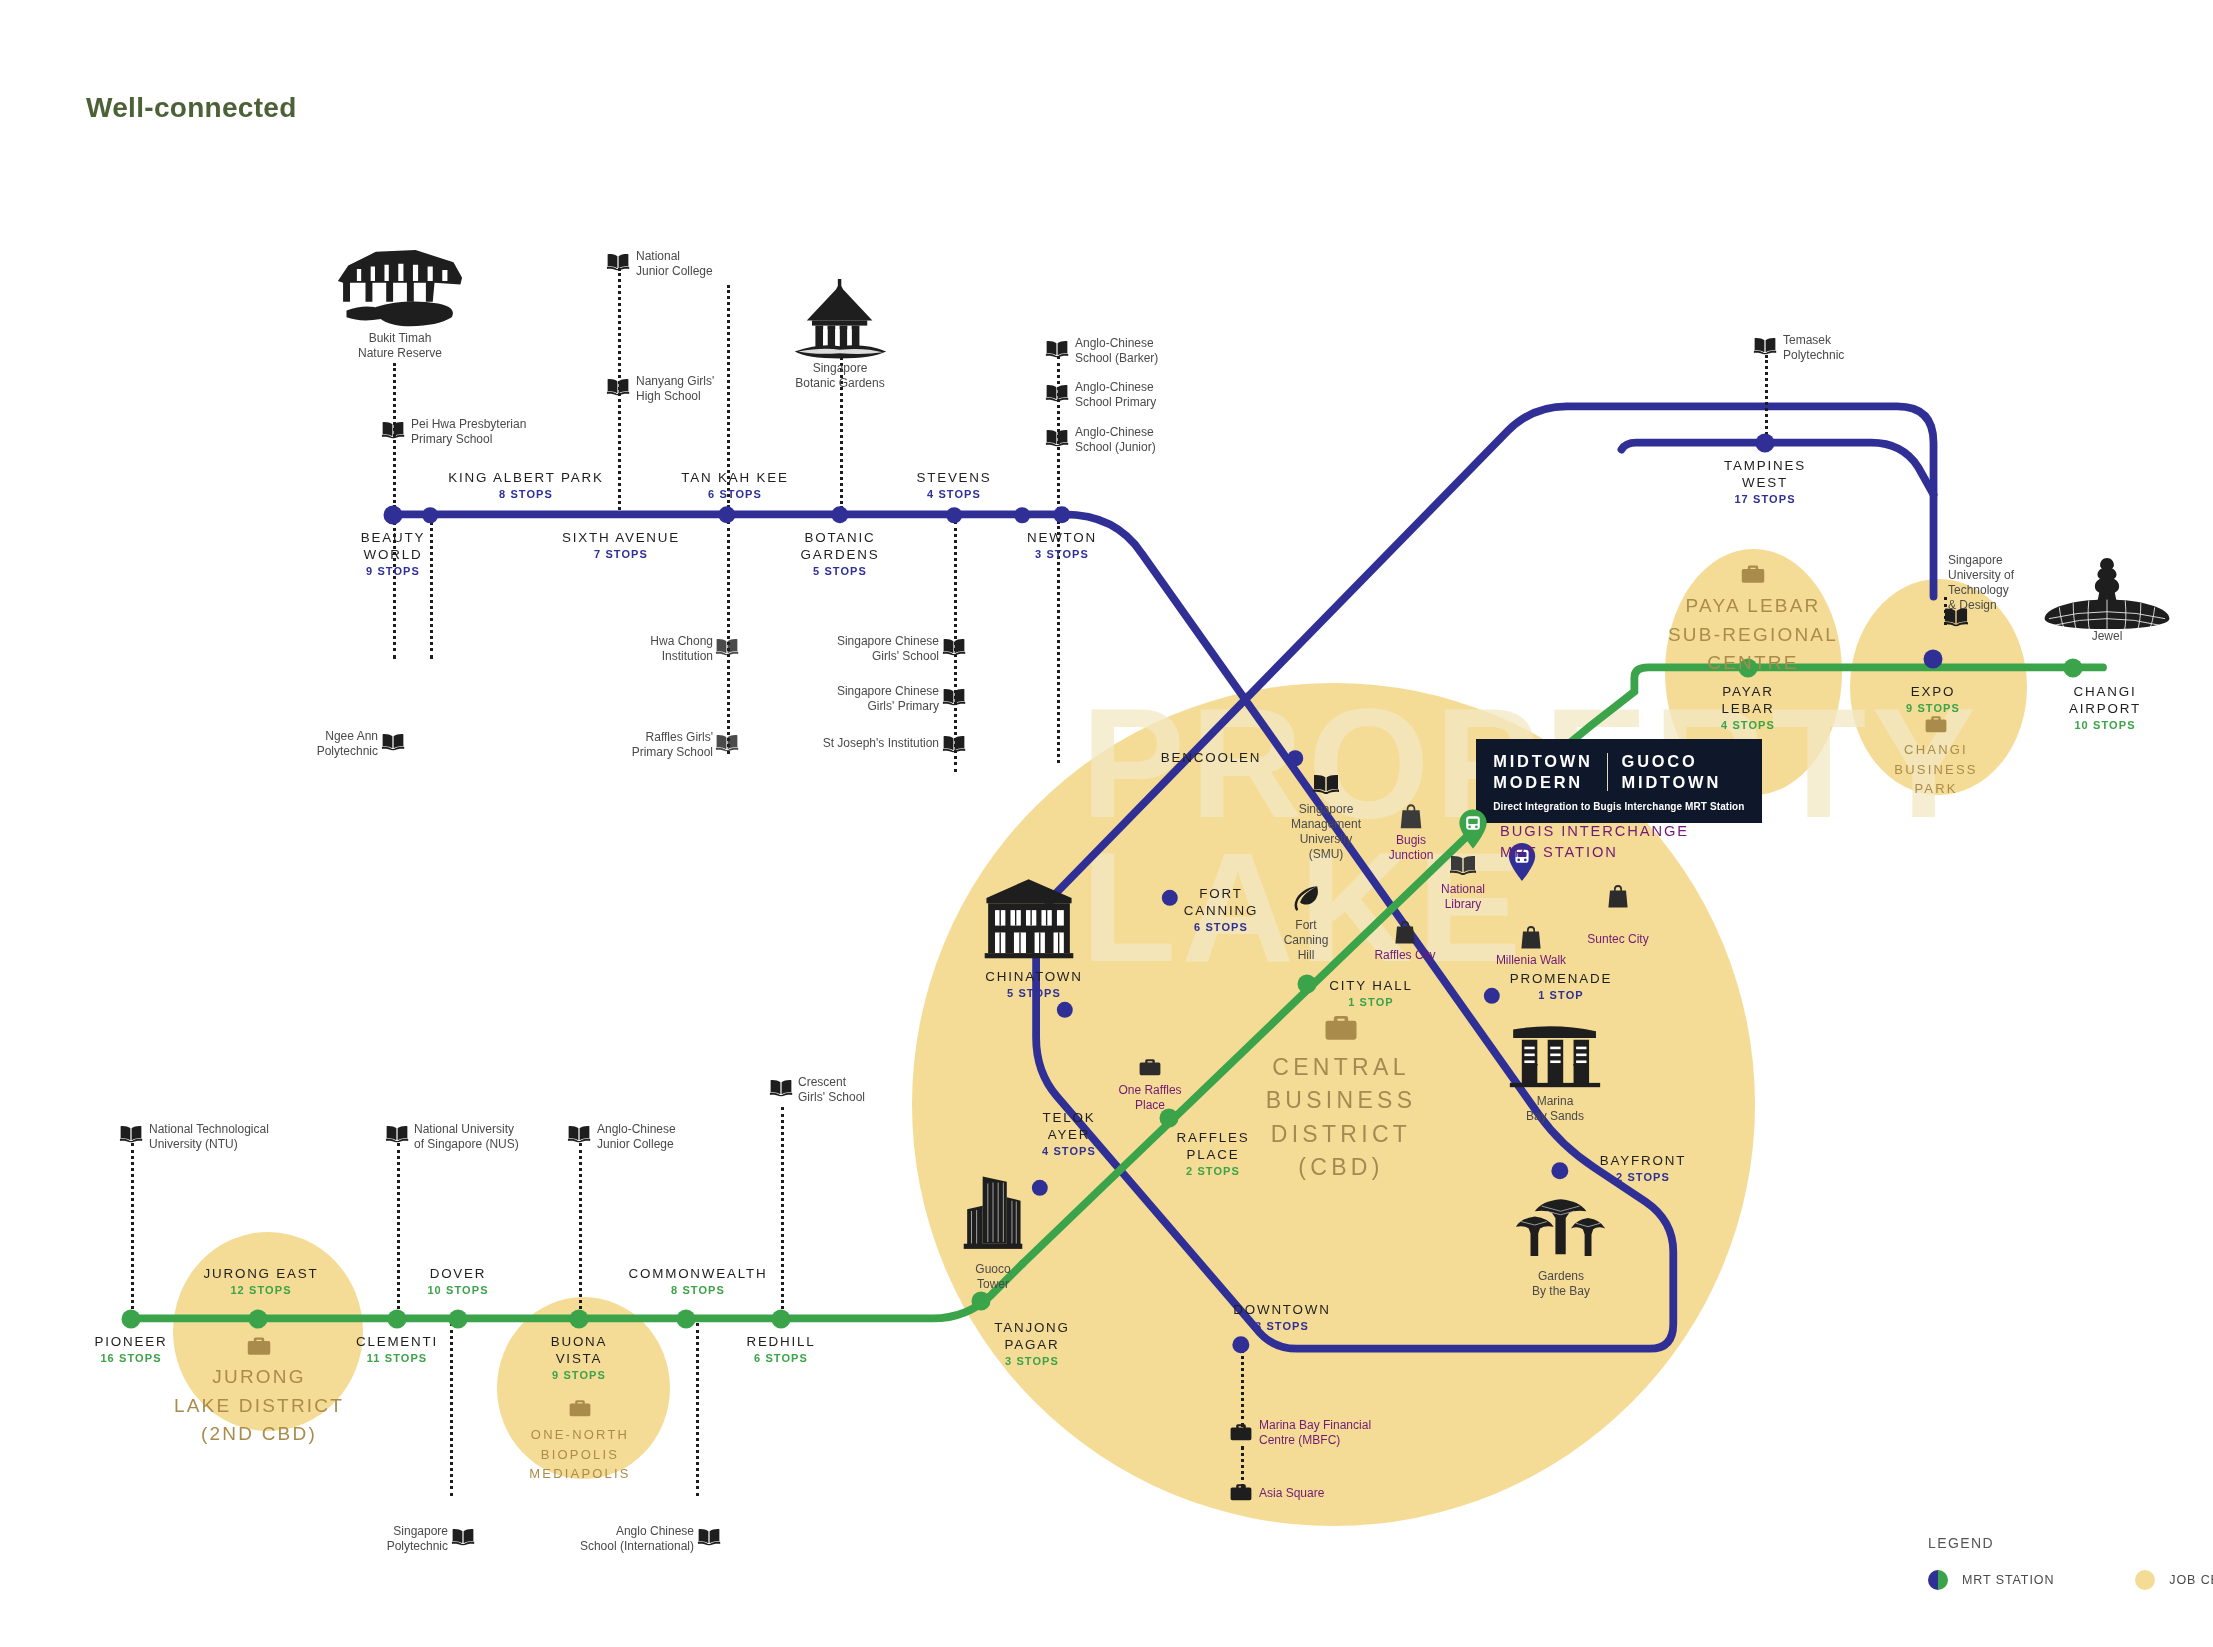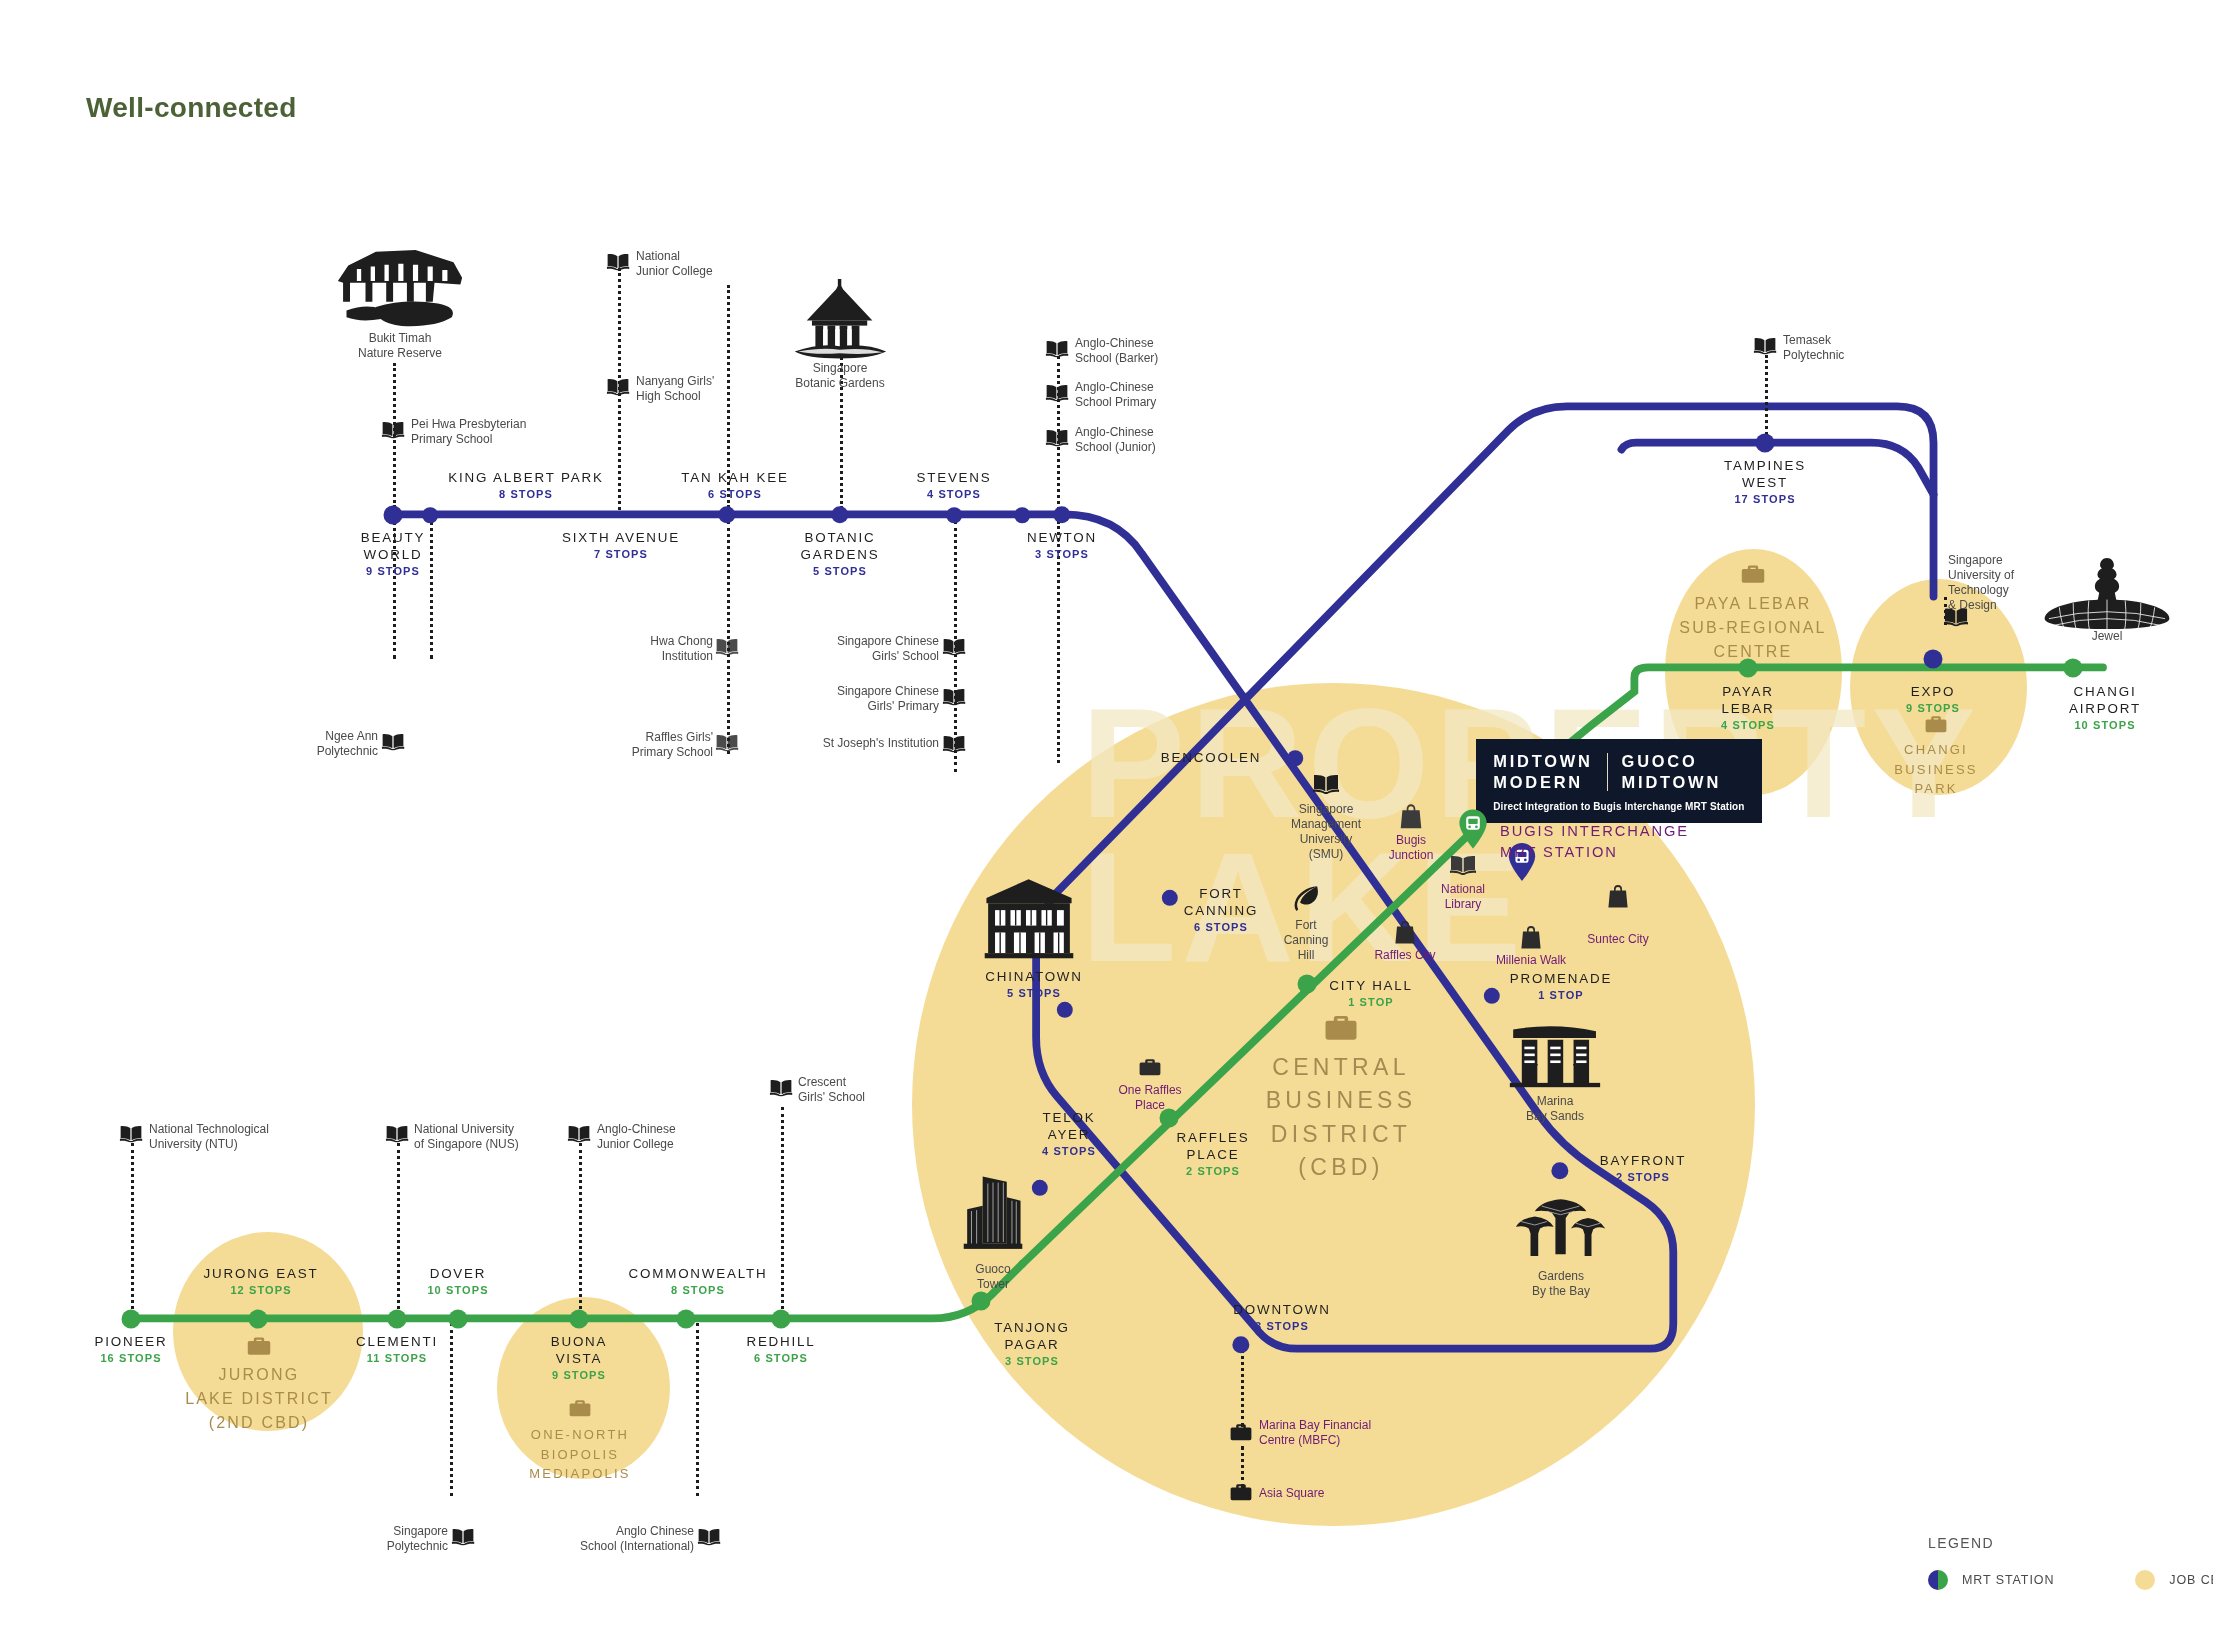--- a/index.html
+++ b/index.html
@@ -58,21 +58,21 @@
 
   
   .ico { position:absolute; transform:translate(-50%,-50%); line-height:0; }
   .ico svg { display:block; }
 
   
   .blobcap {
     position:absolute; transform:translateX(-50%); text-align:center;
     color:#a98c4b; letter-spacing:2.2px; line-height:1.5; white-space:nowrap;
   }
-  .blobcap.big { font-size:16px; }
+  .blobcap.big { font-size:19px; }
   .blobcap.sm  { font-size:13px; }
   .cbd-title {
     position:absolute; transform:translateX(-50%); text-align:center;
     color:#a48a52; font-size:23px; letter-spacing:4.3px; line-height:1.45; white-space:nowrap;
   }
 
   
   .badge {
     position:absolute; background:#0f172a; color:#fff;
     padding:12px 17.3px 11.2px 17.3px;

